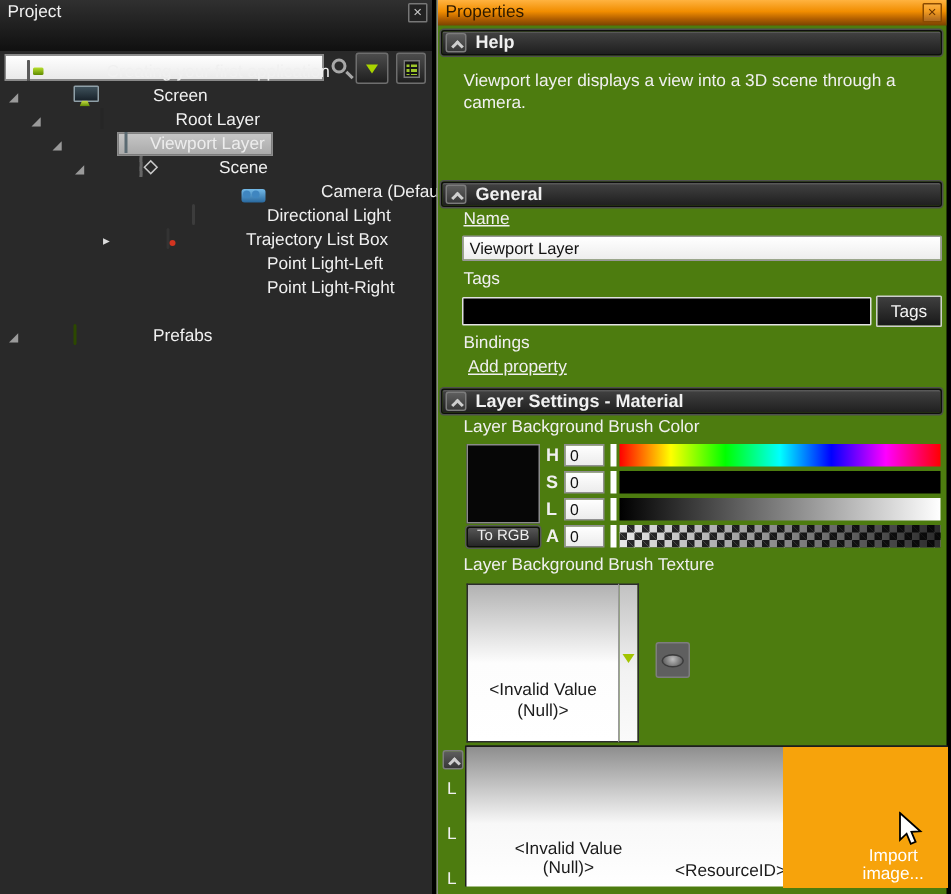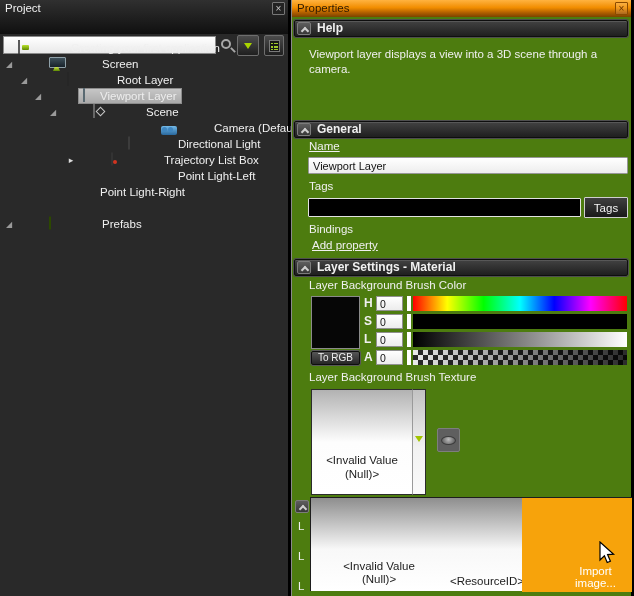--- a/index.html
+++ b/index.html
@@ -214,21 +214,21 @@
       <div class="trow" style="padding-left:64px">
         <span class="arr col">▸</span>
         <span class="ic"><span class="ic i-traj"></span></span>
         <span class="lbl">Trajectory List Box</span>
       </div>
       <div class="trow" style="padding-left:78px">
         <span class="arr"></span>
         <span class="ic"><span class="ic i-pointlight"></span></span>
         <span class="lbl">Point Light-Left</span>
       </div>
-      <div class="trow" style="">
+      <div class="trow" style="padding-left:78px">
         <span class="arr"></span>
         <span class="ic"><span class="ic i-pointlight"></span></span>
         <span class="lbl">Point Light-Right</span>
       </div>
       <div class="trow" style="padding-left:2px; margin-top:16px">
         <span class="arr">◢</span>
         <span class="ic"><span class="ic i-prefabs"></span></span>
         <span class="lbl">Prefabs</span>
       </div>
     </div>

